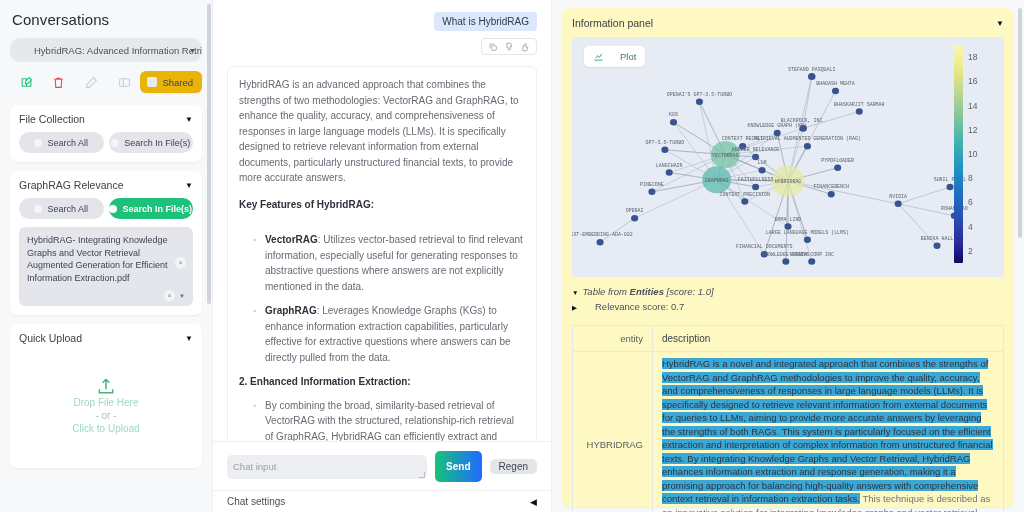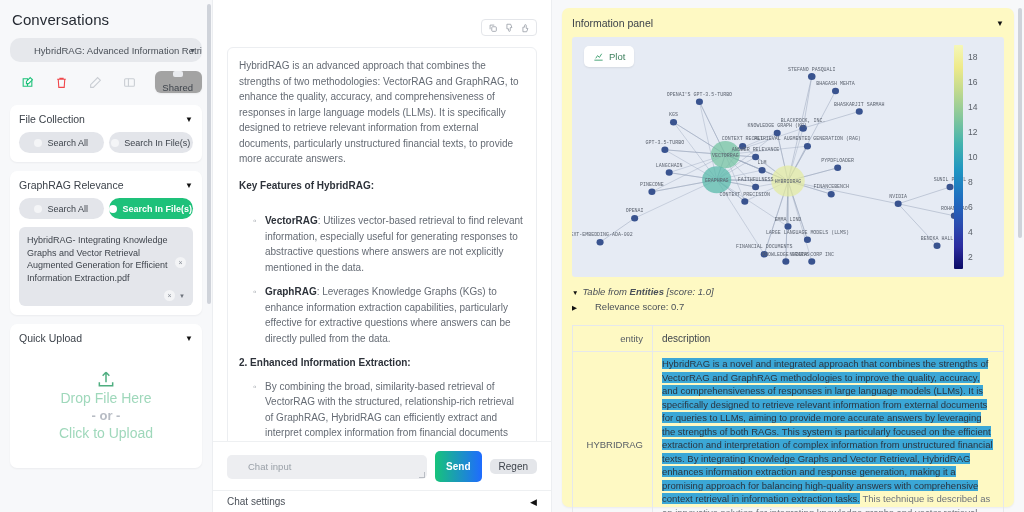--- a/index.html
+++ b/index.html
@@ -22,23 +22,23 @@
   .conv-select { height:24px; background:#e6e8ec; border-radius:10px; display:flex;
                  align-items:center; padding:0 16px 0 24px; font-size:9.5px; color:#4b5159;
                  position:relative; overflow:hidden; white-space:nowrap; }
   .conv-select .caret { position:absolute; right:6px; top:50%; transform:translateY(-50%);
                  font-size:7px; color:#50565f; }
 
   .icon-row { display:flex; align-items:center; gap:0px; margin:9px 0 12px 0; height:22px; }
   .icon-btn { width:34px; height:22px; display:flex; align-items:center; justify-content:center;
               cursor:pointer; }
   .icon-btn svg { display:block; }
-  .shared-pill { margin-left:auto; background:#a3a3a3; border-radius:6px; height:22px;
+  .shared-pill { margin-left:auto; background:#eab308; border-radius:6px; height:22px;
                  display:flex; align-items:center; gap:5px; padding:0 9px 0 7px;
-                 box-shadow:0 1px 2px rgba(0,0,0,.06);flex-direction:column; }
+                 box-shadow:0 1px 2px rgba(0,0,0,.06); }
   .shared-box { width:10px; height:10px; border-radius:2px; background:#e9ebef; }
   .shared-pill span { font-size:9.5px; color:#3e444c; }
 
   .card { background:#fff; border-radius:7px; padding:8px 9px 9px 9px; margin-bottom:9px;
           box-shadow:0 1px 2px rgba(20,25,40,.05); }
   .card-head { display:flex; align-items:center; justify-content:space-between; margin-bottom:7px; }
   .card-head .lbl { font-size:10.5px; color:#3c424a; }
   .tri { font-size:8px; color:#111; }
 
   .seg-row { display:flex; gap:5px; }
@@ -52,22 +52,22 @@
                position:relative; }
   .file-chip .txt { font-size:9px; line-height:12.5px; color:#3f444c; padding-right:16px; }
   .xbtn { width:11px; height:11px; border-radius:50%; background:#f3f4f6; color:#878d96;
           font-size:7px; display:flex; align-items:center; justify-content:center; }
   .chip-x { position:absolute; right:7px; top:30px; }
   .chip-foot { display:flex; justify-content:flex-end; align-items:center; gap:4px; margin-top:6px; }
   .chip-foot .tri { font-size:6px; color:#6d737c; }
 
   .upload-body { height:108px; display:flex; flex-direction:column; align-items:center;
                  justify-content:center; gap:1px; }
-  .upl-txt { font-size:14px; color:#9fd8bb;text-align:center; }
-  .upl-or { font-size:13px; color:#b7bcc4; margin:1px 0;font-weight:bold; }
+  .upl-txt { font-size:10px; color:#9fd8bb;text-align:center; }
+  .upl-or { font-size:10px; color:#b7bcc4; margin:1px 0; }
 
   
   .center { width:340px; height:512px; background:#fff; border-left:1px solid #eceef1;
             border-right:1px solid #eceef1; display:flex; flex-direction:column;
             position:relative; }
   .chat-scroll { flex:1; overflow:hidden; padding:12px 14px 0 14px; position:relative; }
   .user-row { display:flex; justify-content:flex-end; }
   .user-bubble { background:#dbe7fb; color:#2e3a4d; border-radius:4px; padding:4px 8px;
                  font-size:10px; }
   .react-row { display:flex; justify-content:flex-end; margin-top:7px; }
@@ -79,21 +79,21 @@
   .bot-bubble p { margin-bottom:11px; }
   .bot-bubble .hd { color:#2d323a; font-weight:bold; margin-bottom:20px; }
   .olnum { color:#2d323a; font-weight:bold; margin:0 0 8px 0; }
   .sub { margin:0 0 9px 14px; position:relative; padding-left:12px; }
   .sub:before { content:"\25E6"; position:absolute; left:0; top:0; color:#8b9099; }
   .sub b { color:#2d323a; }
 
   .composer { border-top:1px solid #eef0f2; padding:9px 14px 8px 14px; display:flex;
               gap:8px; align-items:center; background:#fff; }
   .chat-input { flex:1; height:24px; background:#edeef1; border-radius:5px; display:flex;
-                align-items:center; padding:0 21px; font-size:9.5px; color:#9aa0a8;
+                align-items:center; padding:0 6px; font-size:9.5px; color:#9aa0a8;
                 position:relative; }
   .resize-grip { position:absolute; right:2px; bottom:1px; width:6px; height:6px;
                  border-right:1px solid #b9bdc4; border-bottom:1px solid #b9bdc4;
                  transform:skewX(0deg); }
   .send-btn { height:31px; padding:0 11px; border-radius:5px; color:#fff; font-size:10px;
               font-weight:bold; display:flex; align-items:center;
               background:linear-gradient(90deg,#17c37b,#1f6bff); }
   .regen-btn { height:15px; padding:0 9px; border-radius:5px; background:#e4e6ea;
                color:#3e444c; font-size:10px; display:flex; align-items:center; }
   .chat-settings { border-top:1px solid #eef0f2; height:22px; display:flex; align-items:center;
@@ -106,23 +106,23 @@
   .right-scrollbar { position:absolute; right:2px; top:8px; width:4px; height:230px;
            background:#cfd3da; border-radius:3px; }
   .ip-card { background:#fef9c3; border-radius:7px; padding:9px 10px 10px 10px;
              box-shadow:0 1px 2px rgba(20,25,40,.05); height:499px; }
   .ip-head { display:flex; align-items:center; justify-content:space-between; margin-bottom:8px; }
   .ip-head .lbl { font-size:10.5px; color:#3c424a; }
 
   .graph-wrap { position:relative; background:#e6ebf4; border-radius:3px; height:240px;
                 overflow:hidden; }
   .plot-btn { position:absolute; left:12px; top:9px; background:#fff; border-radius:5px;
-              height:21px; display:flex; align-items:center; gap:5px; padding:0 9px;
+              height:21px; display:flex; align-items:center; gap:16px; padding:0 9px;
               font-size:9.5px; color:#3c7f5c; box-shadow:0 1px 2px rgba(0,0,0,.08); z-index:5; }
-  .cbar-wrap { position:absolute; right:8px; top:8px; bottom:8px; width:42px; z-index:4;padding-left:40px; }
+  .cbar-wrap { position:absolute; right:8px; top:8px; bottom:14px; width:42px; z-index:4;padding-left:40px; }
   .cbar { position:absolute; left:0; top:0; bottom:0; width:9px; border-radius:1px;
           background:linear-gradient(to top,#0b0b66 0%,#2c2ca0 10%,#2a4cb0 20%,#1f6fc0 32%,
             #1f95c2 44%,#44b3ae 56%,#86c79b 68%,#c3da8d 80%,#eeea8a 90%,#f5f7b8 100%); }
   .cbar-tick { position:absolute; left:14px; font-size:8.5px; color:#5a6068; transform:translateY(-50%); }
 
   .ent-meta { margin-top:8px; font-size:9.5px; color:#4a5058; line-height:14px; }
   .ent-meta .row1 { font-style:italic; }
   .ent-meta .row1 b { font-style:italic; }
   .ent-meta .tri-s { font-size:6.5px; color:#111; margin-right:4px; }
   .ent-meta .row2 { margin-left:14px; font-style:normal; }
@@ -235,20 +235,23 @@
         <div class="upl-txt">Drop File Here</div>
         <div class="upl-or">- or -</div>
         <div class="upl-txt">Click to Upload</div>
       </div>
     </div>
     <div class="sidebar-scrollbar"></div>
   </div>
 
   <div class="center">
     <div class="chat-scroll">
+      <div class="user-row">
+        <div class="user-bubble">What is HybridRAG</div>
+      </div>
       <div class="react-row">
         <div class="react-box">
           <svg width="10" height="10" viewBox="0 0 24 24" fill="none" stroke="#9aa0a8" stroke-width="2">
             <rect x="9" y="9" width="11" height="11" rx="2"></rect>
               <path d="M5 15V5h10"></path>
           </svg>
           <svg width="10" height="10" viewBox="0 0 24 24" fill="none" stroke="#9aa0a8" stroke-width="2">
             <path d="M7 3h9l3 8h-4v7a2 2 0 0 1-4 0v-4H7z"></path>
           </svg>
           <svg width="10" height="10" viewBox="0 0 24 24" fill="none" stroke="#9aa0a8" stroke-width="2">

